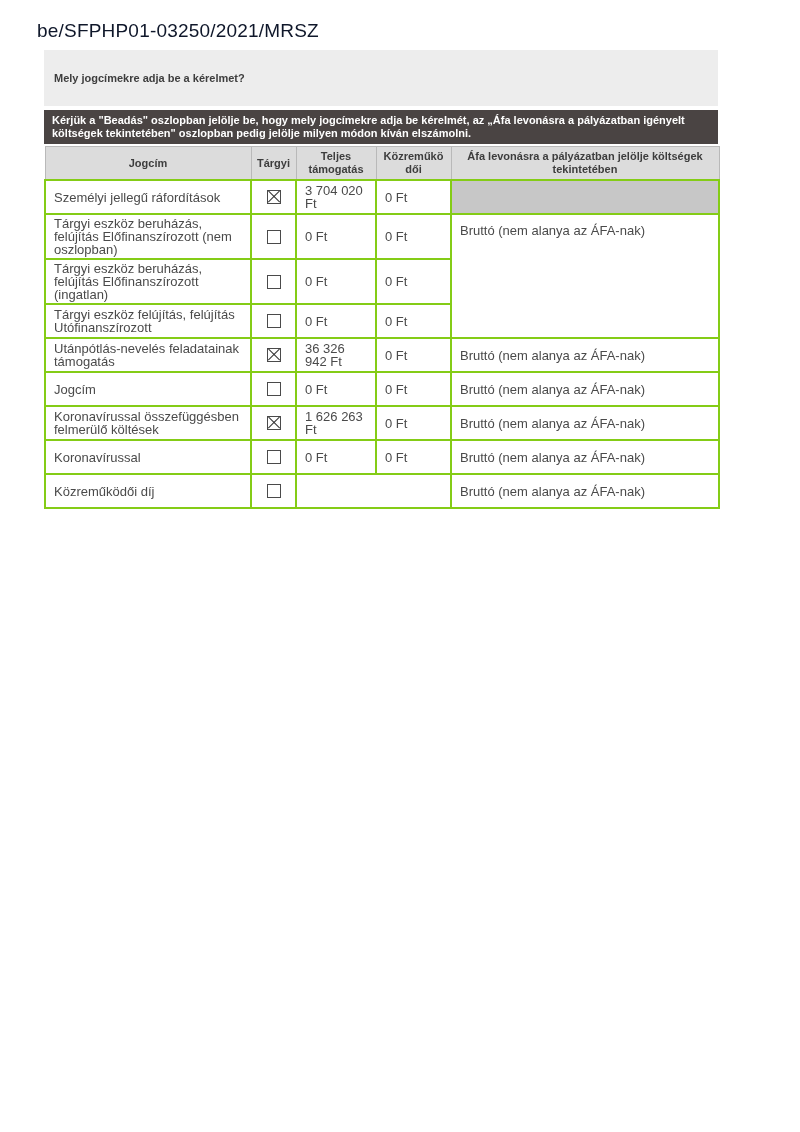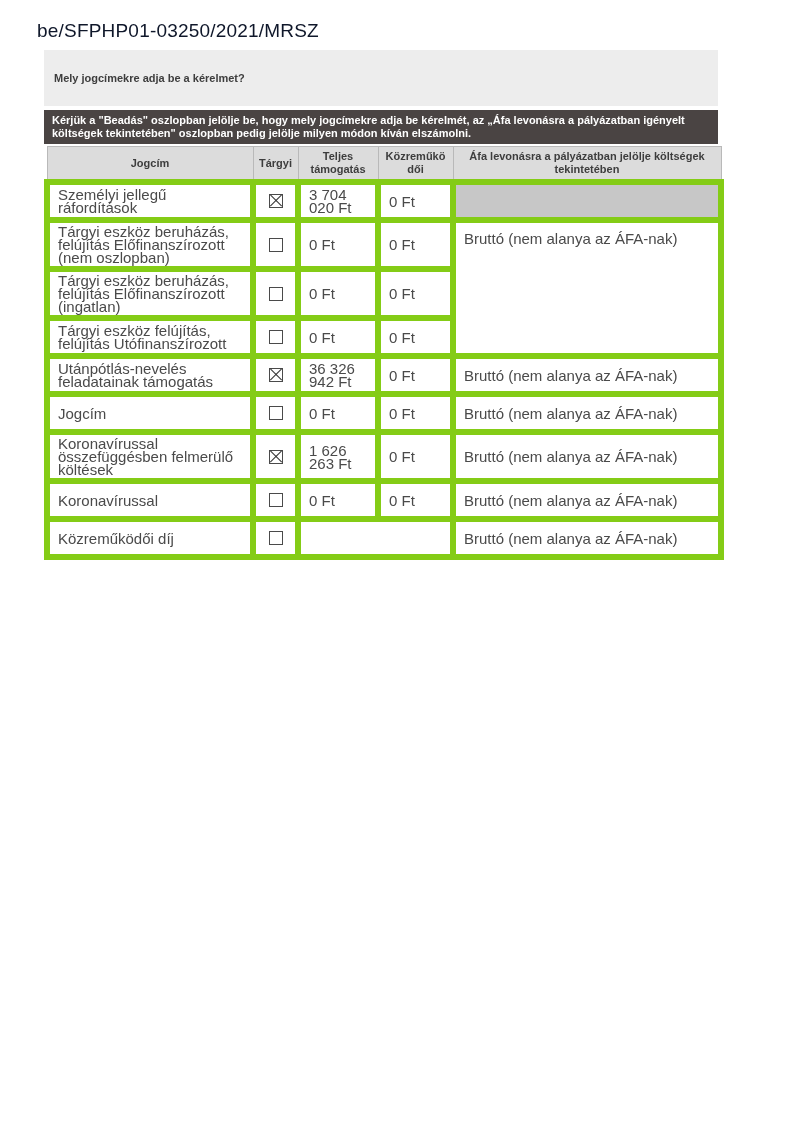--- a/index.html
+++ b/index.html
@@ -30,22 +30,22 @@
   th{
     background:var(--table-header,#dcdcdc);
     border:1px solid #b9b9b9;
     font-size:11px;font-weight:bold;color:#3d3d3d;
     text-align:center;vertical-align:middle;
     padding:3px 4px;line-height:13px;height:26px;
     overflow-wrap:break-word;word-break:break-word;
   }
   th.c2{word-break:break-all;}
   td{
-    border:6px solid #84cc16;
-    font-size:15px;color:#4a4a4a;line-height:13px;
+    border:2px solid #84cc16;
+    font-size:13px;color:#4a4a4a;line-height:13px;
     vertical-align:middle;padding:2px 8px;height:28px;
     overflow-wrap:break-word;
   }
   col.c1{width:206px;} col.c2{width:45px;} col.c3{width:80px;}
   col.c4{width:75px;} col.c5{width:268px;}
   td.c2{text-align:center;padding:2px;}
   td.top{vertical-align:top;padding-top:9px;}
   td.gray{background:var(--gray-cell,#c7c7c7);}
   .cb{
     width:12px;height:12px;border:1px solid #4a4a4a;background:#fff;

